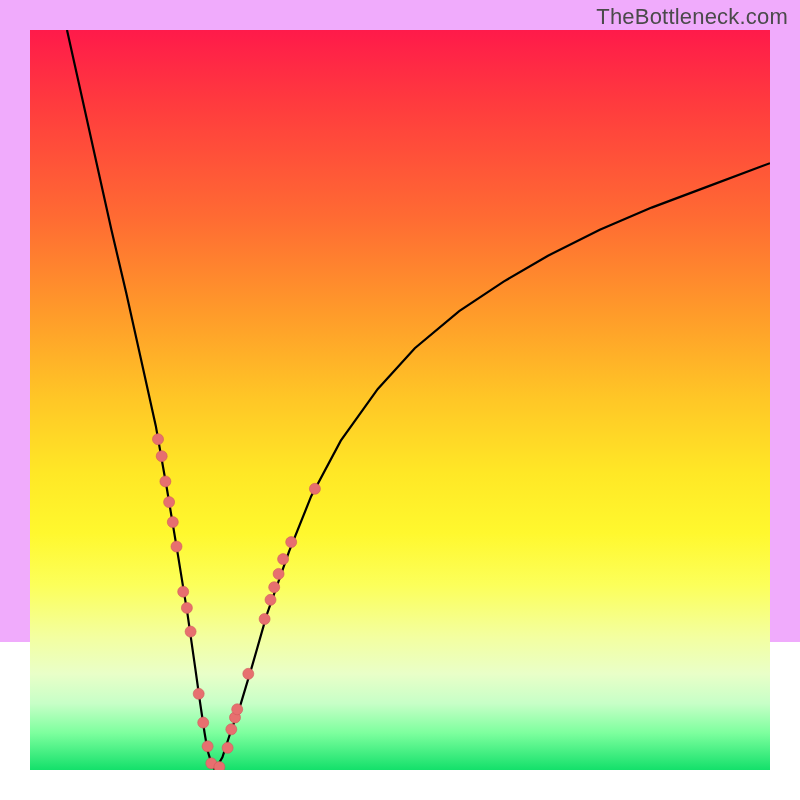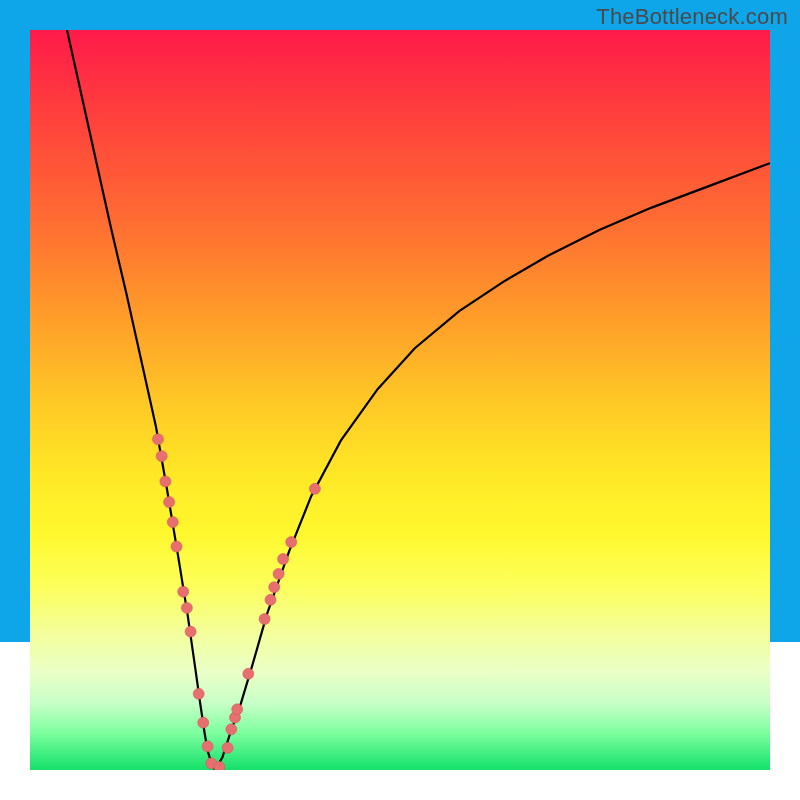--- a/index.html
+++ b/index.html
@@ -1,16 +1,16 @@
 <!DOCTYPE html>
 <html><head>
 <meta charset="utf-8">
 <style>
   html,body{margin:0;padding:0;width:800px;height:800px;overflow:hidden;background:#fff;font-family:Arial,Helvetica,sans-serif}
-  .frame{position:absolute;top:0;left:0;width:800px;height:642px;background:#0ea5e9}
+  .frame{position:absolute;top:0;left:0;width:800px;height:642px;background:#f0abfc}
   .plot{position:absolute;top:30px;left:30px;width:740px;height:740px;overflow:hidden}
   .gradient{position:absolute;inset:0;background:linear-gradient(to bottom,
     #ff1a4a 0%,
     #ff3b3e 10%,
     #ff6a33 25%,
     #ff9a2a 38%,
     #ffc726 50%,
     #ffe826 60%,
     #fff82e 68%,
     #fcff5a 75%,

